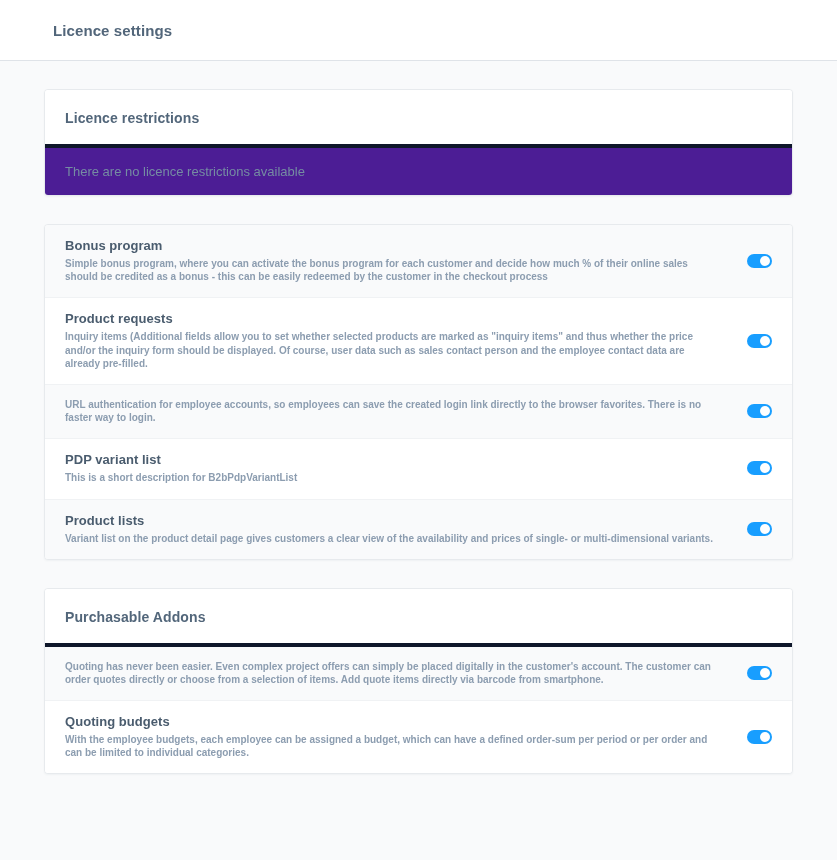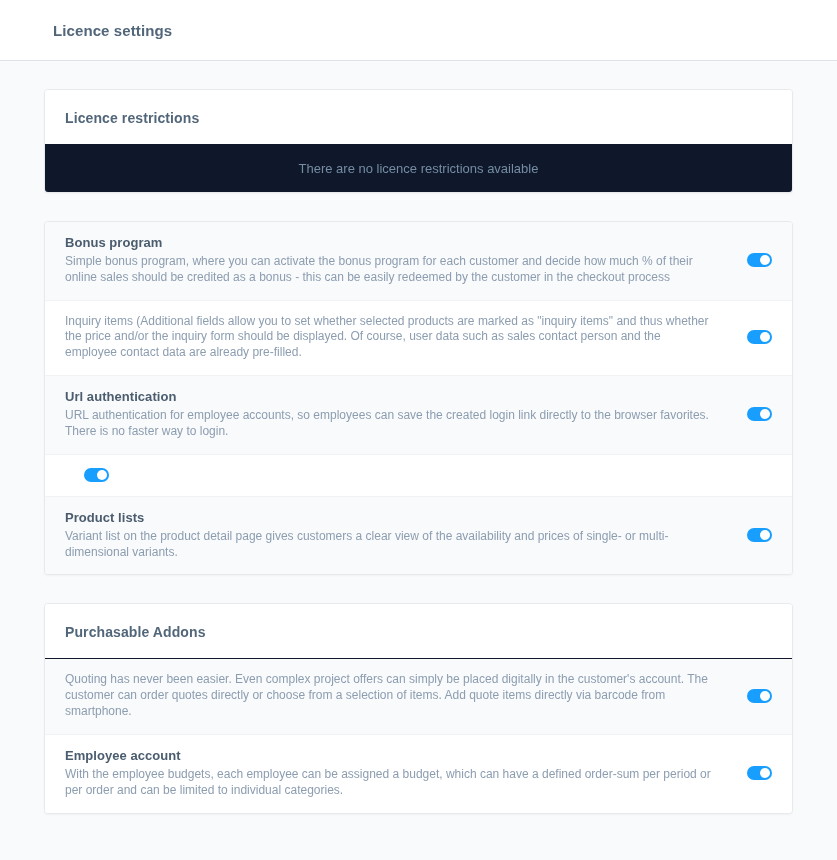--- a/index.html
+++ b/index.html
@@ -43,31 +43,31 @@
     background: #ffffff;
     border: 1px solid #e7eaed;
     border-radius: 4px;
     box-shadow: 0 1px 2px rgba(120,132,145,0.07);
     overflow: hidden;
     margin-bottom: 28px;
   }
   .card-header {
     background: #ffffff;
     padding: 20px 20px 18px 20px;
-    border-bottom: 1px solid #0f172a;
+    border-bottom: 4px solid #0f172a;
   }
   .card-title {
     font-size: 14px;
     font-weight: 700;
     color: #52667a;
     letter-spacing: 0.1px;
   }
   .card-empty {
-    background: #0f172a;
-    text-align: center;
+    background: #4c1d95;
+    text-align: left;
     font-size: 13px;
     color: #758ca3;
     padding: 16px 20px;
   }
 
   
   .feature-row {
     display: flex;
     align-items: center;
     padding: 13px 20px 14px 20px;
@@ -83,23 +83,24 @@
     padding-right: 14px;
   }
   .feature-name {
     font-size: 13px;
     font-weight: 700;
     color: #4a5c6e;
     margin-bottom: 4px;
     letter-spacing: 0.05px;
   }
   .feature-desc {
-    font-size: 12px;
+    font-size: 10px;
     line-height: 1.32;
     color: #8c9db0;
+    font-weight: bold;
   }
 
   
   .toggle-wrap {
     flex: 0 0 auto;
     width: 44px;
     display: flex;
     justify-content: flex-end;
     align-items: center;
   }
@@ -148,40 +149,44 @@
             <div class="feature-desc">Simple bonus program, where you can activate the bonus program for each customer and decide how much % of their online sales should be credited as a bonus - this can be easily redeemed by the customer in the checkout process</div>
           </div>
           <div class="toggle-wrap">
             <div class="toggle on">
               <span class="knob"></span>
             </div>
           </div>
         </div>
         <div class="feature-row">
           <div class="feature-text">
+            <div class="feature-name">Product requests</div>
             <div class="feature-desc">Inquiry items (Additional fields allow you to set whether selected products are marked as "inquiry items" and thus whether the price and/or the inquiry form should be displayed. Of course, user data such as sales contact person and the employee contact data are already pre-filled.</div>
           </div>
           <div class="toggle-wrap">
             <div class="toggle on">
               <span class="knob"></span>
             </div>
           </div>
         </div>
         <div class="feature-row alt">
           <div class="feature-text">
-            <div class="feature-name">Url authentication</div>
             <div class="feature-desc">URL authentication for employee accounts, so employees can save the created login link directly to the browser favorites. There is no faster way to login.</div>
           </div>
           <div class="toggle-wrap">
             <div class="toggle on">
               <span class="knob"></span>
             </div>
           </div>
         </div>
         <div class="feature-row">
+          <div class="feature-text">
+            <div class="feature-name">PDP variant list</div>
+            <div class="feature-desc">This is a short description for B2bPdpVariantList</div>
+          </div>
           <div class="toggle-wrap">
             <div class="toggle on">
               <span class="knob"></span>
             </div>
           </div>
         </div>
         <div class="feature-row alt">
           <div class="feature-text">
             <div class="feature-name">Product lists</div>
             <div class="feature-desc">Variant list on the product detail page gives customers a clear view of the availability and prices of single- or multi-dimensional variants.</div>
@@ -202,21 +207,21 @@
             <div class="feature-desc">Quoting has never been easier. Even complex project offers can simply be placed digitally in the customer's account. The customer can order quotes directly or choose from a selection of items. Add quote items directly via barcode from smartphone.</div>
           </div>
           <div class="toggle-wrap">
             <div class="toggle on">
               <span class="knob"></span>
             </div>
           </div>
         </div>
         <div class="feature-row">
           <div class="feature-text">
-            <div class="feature-name">Employee account</div>
+            <div class="feature-name">Quoting budgets</div>
             <div class="feature-desc">With the employee budgets, each employee can be assigned a budget, which can have a defined order-sum per period or per order and can be limited to individual categories.</div>
           </div>
           <div class="toggle-wrap">
             <div class="toggle on">
               <span class="knob"></span>
             </div>
           </div>
         </div>
       </div>
     </div>

